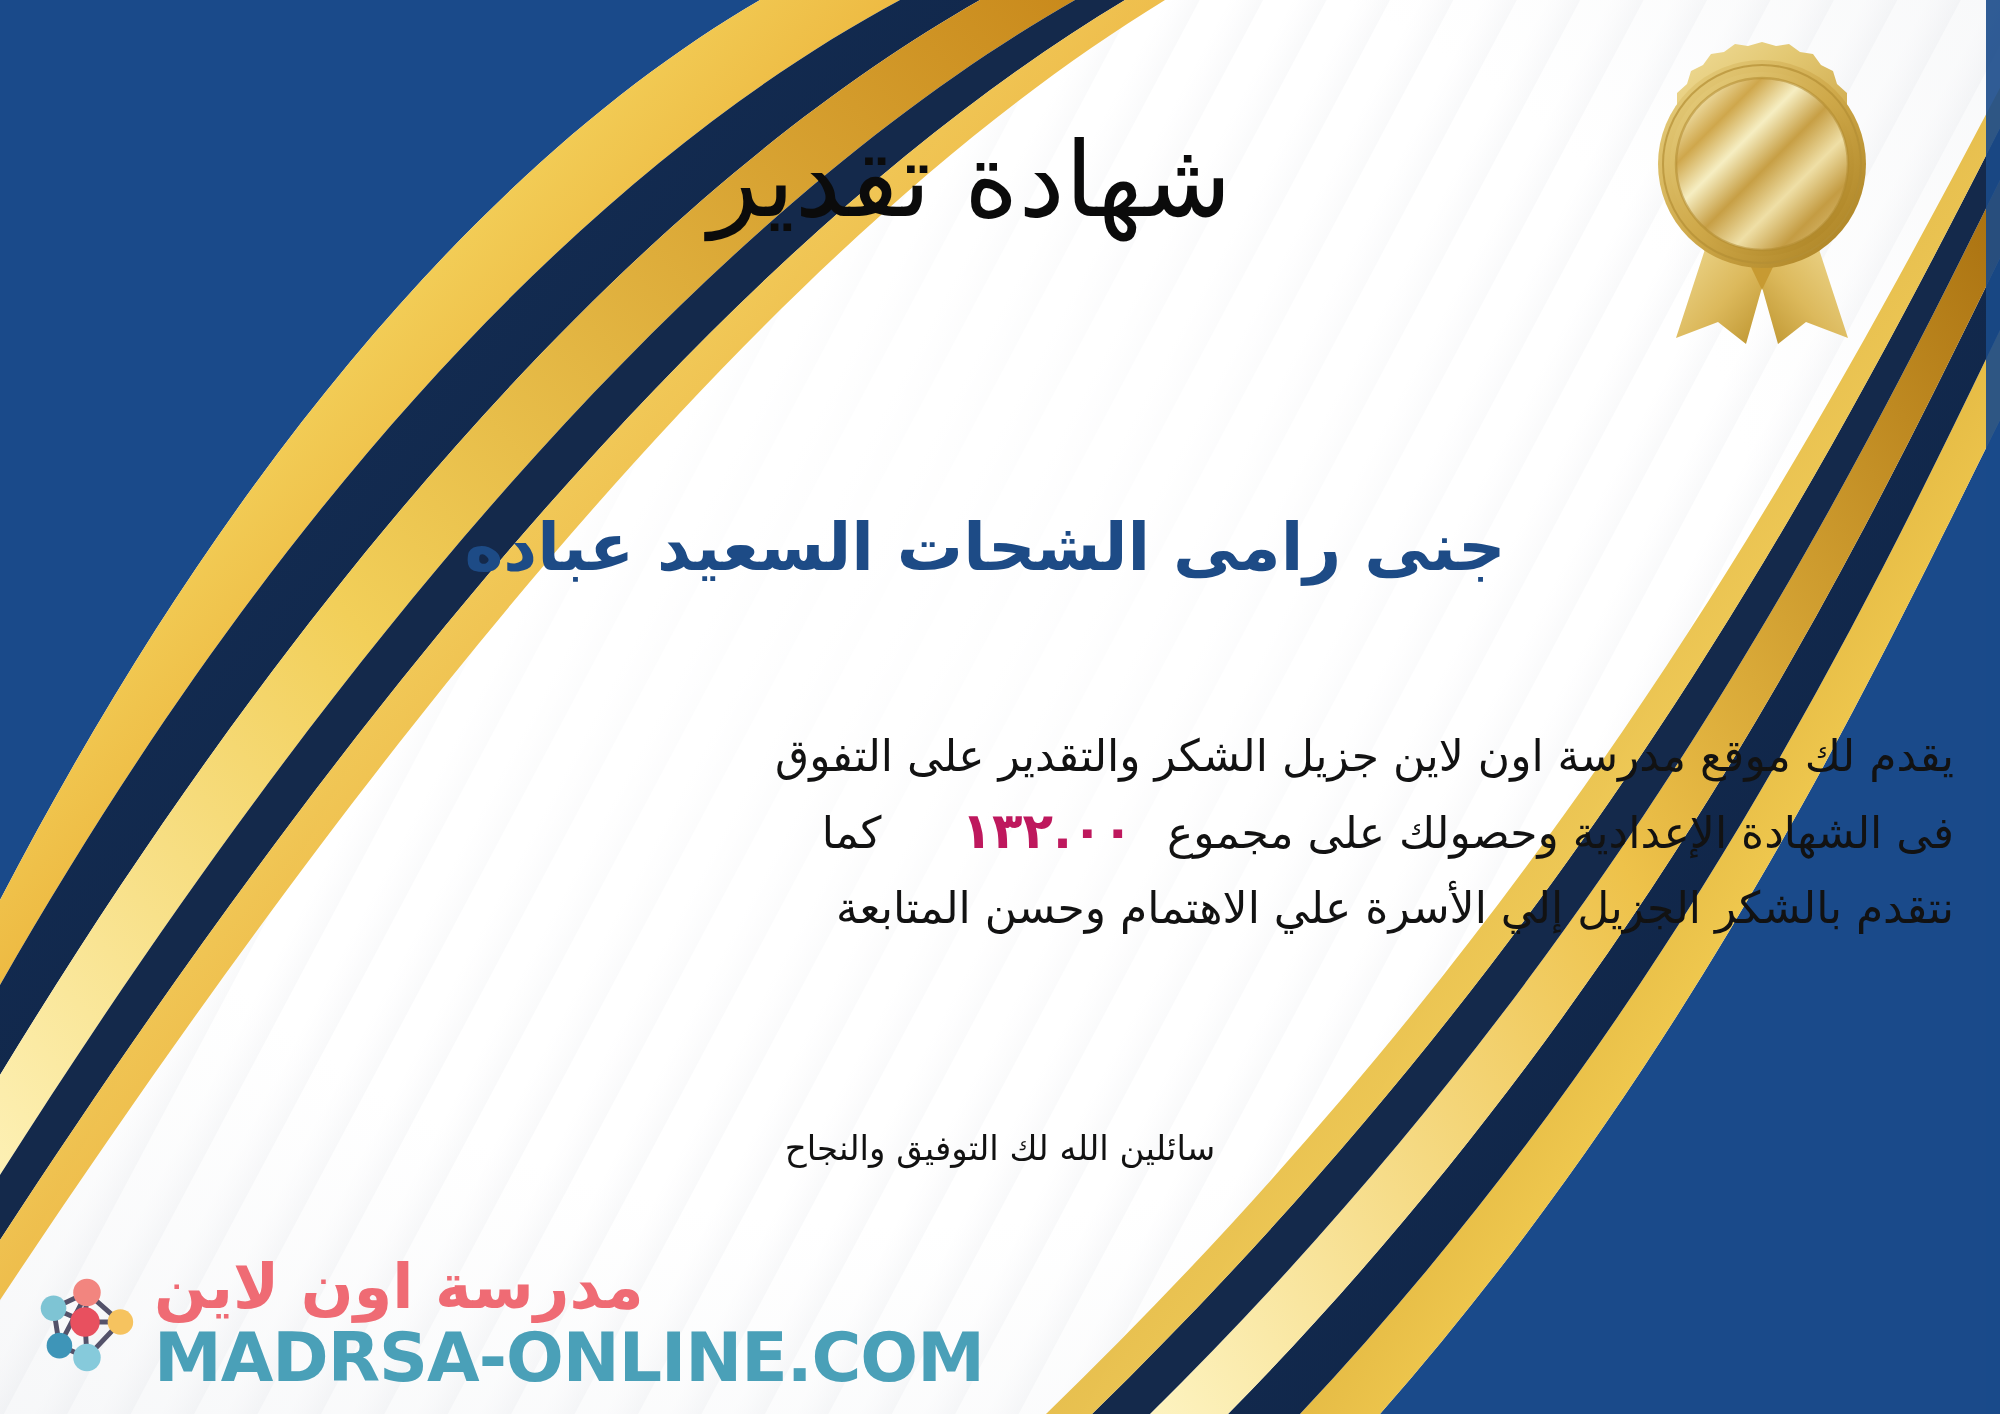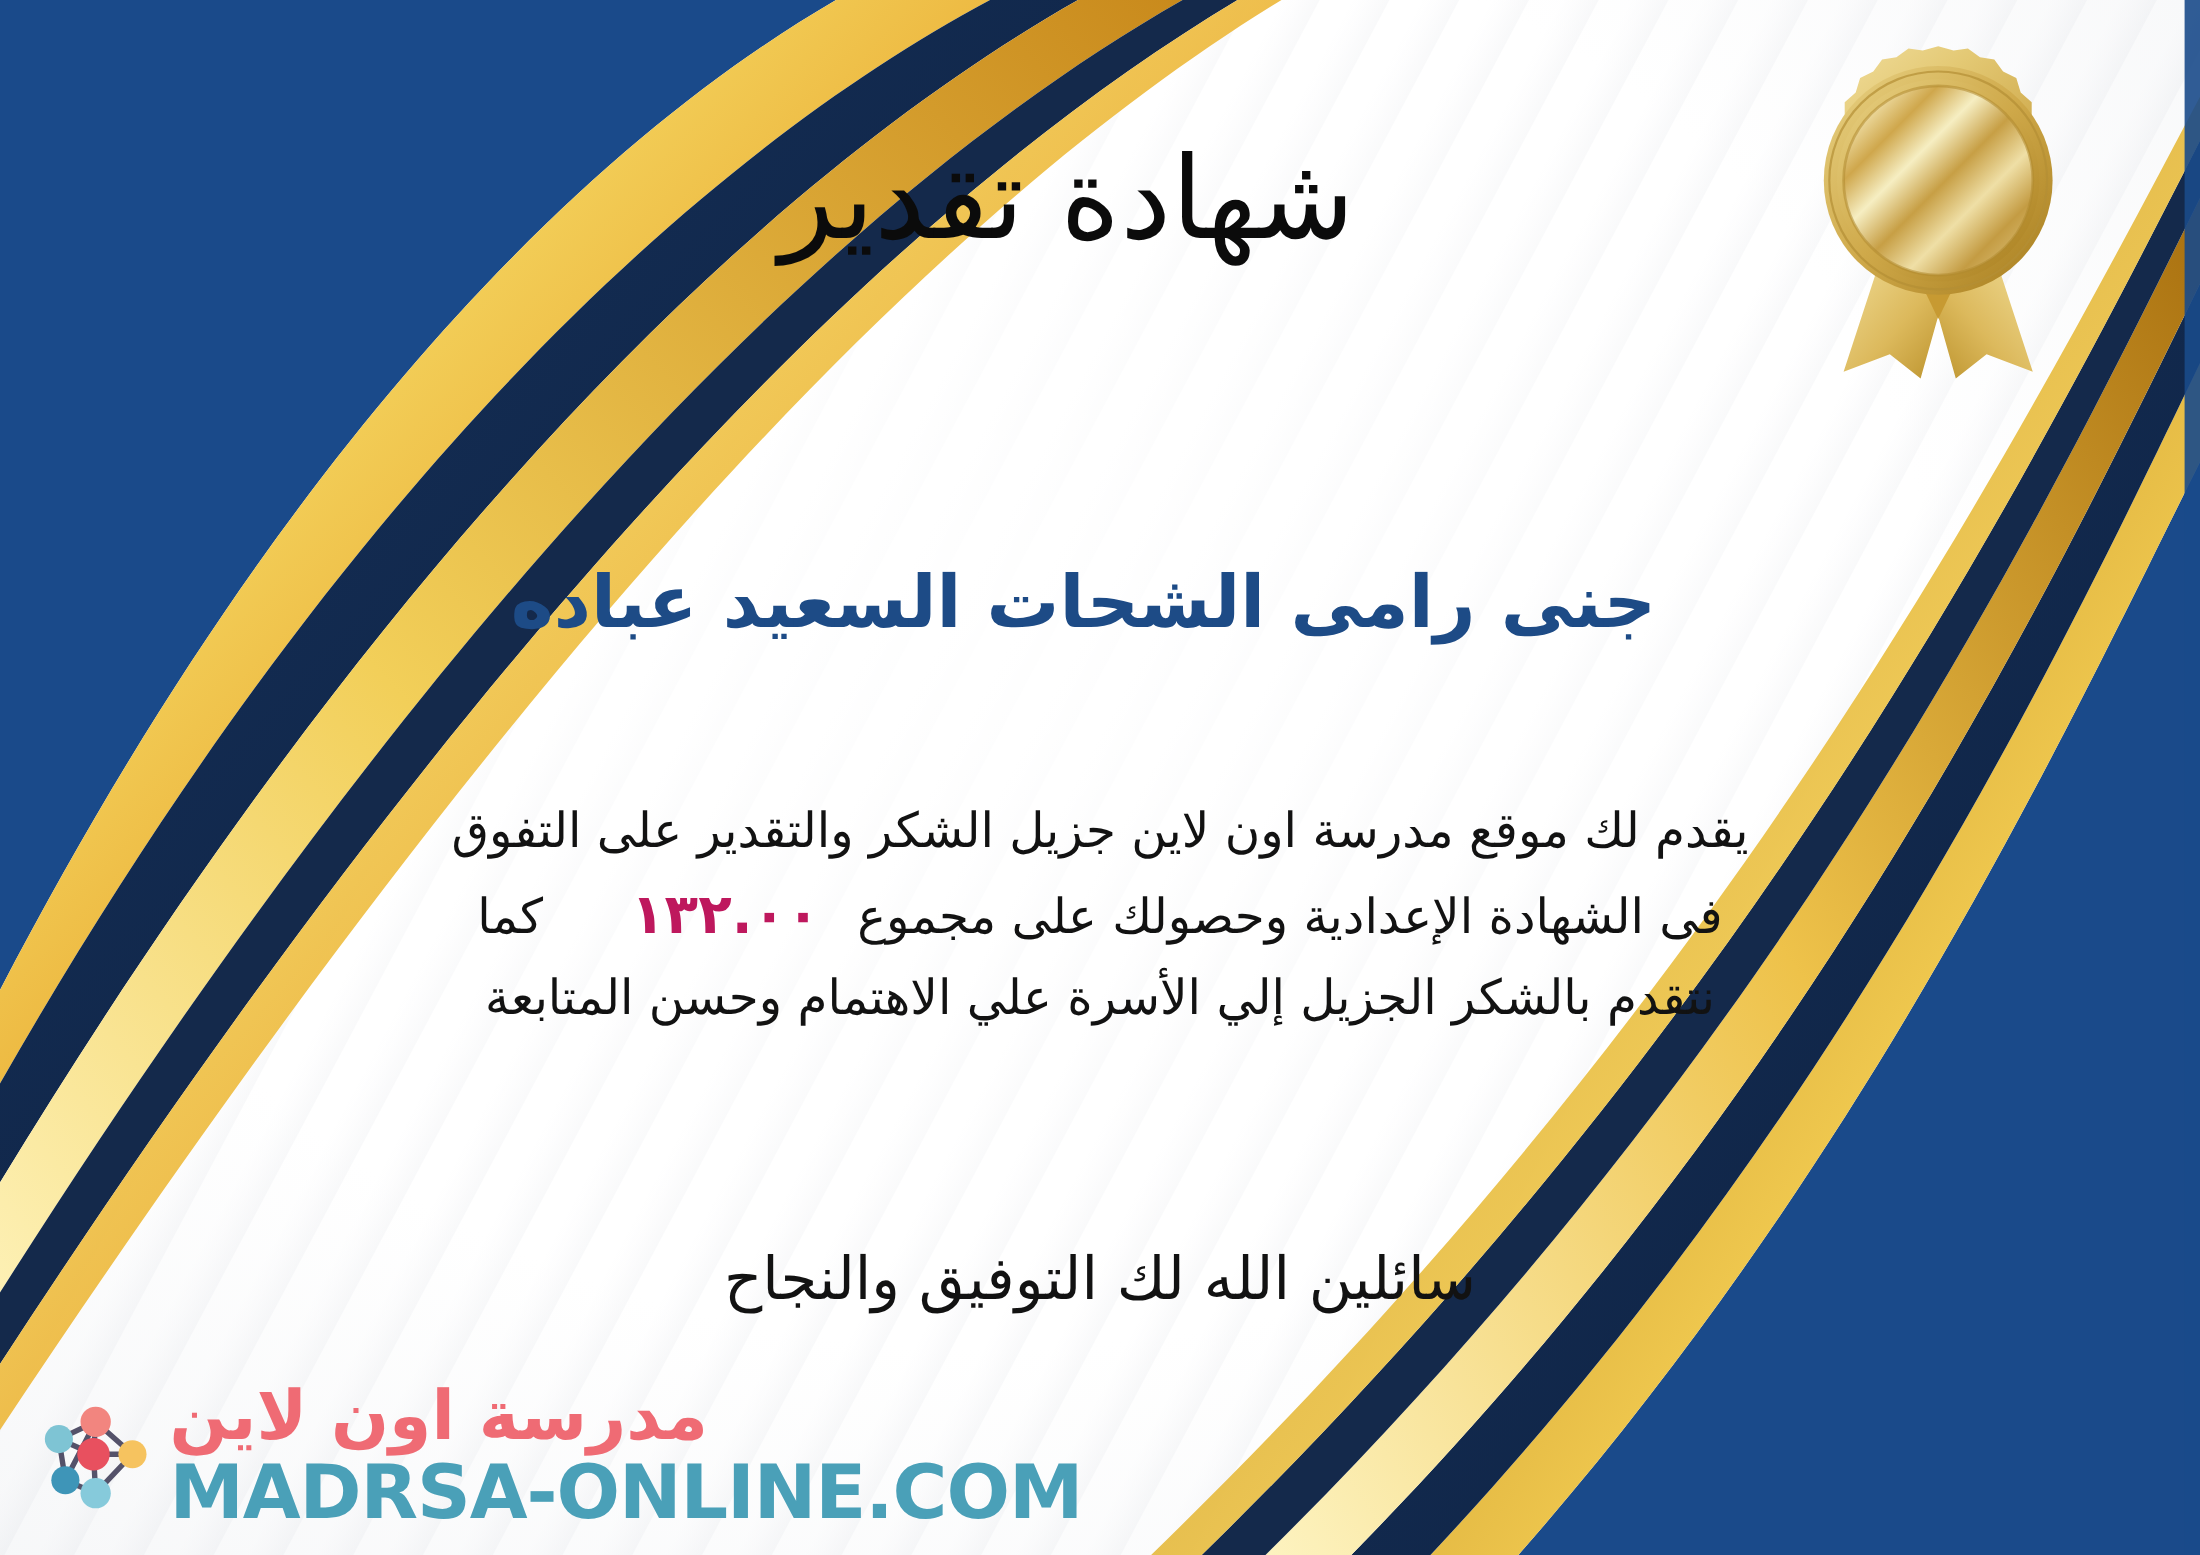--- a/index.html
+++ b/index.html
@@ -93,21 +93,21 @@
     font-weight: 700;
     color: #1d4b86;
     padding-right: 30px;
   }
 
   .body-block {
     position: absolute;
     top: 720px;
     left: 46px;
     right: 46px;
-    text-align: center;
+    text-align: right;
     font-size: 44px;
     line-height: 1.62;
     color: #121212;
   }
   .body-line {
     white-space: nowrap;
   }
   .grade-value {
     color: #be185d;
     font-weight: 700;
@@ -115,21 +115,21 @@
     padding: 0 34px;
   }
   .spacer-wide { display: inline-block; width: 46px; }
 
   .closing-line {
     position: absolute;
     top: 1125px;
     left: 0;
     right: 0;
     text-align: center;
-    font-size: 54px;
+    font-size: 34px;
     line-height: 1.4;
     color: #121212;
   }
 
   
   .brand {
     position: absolute;
     left: 26px;
     bottom: 22px;
     z-index: 7;

